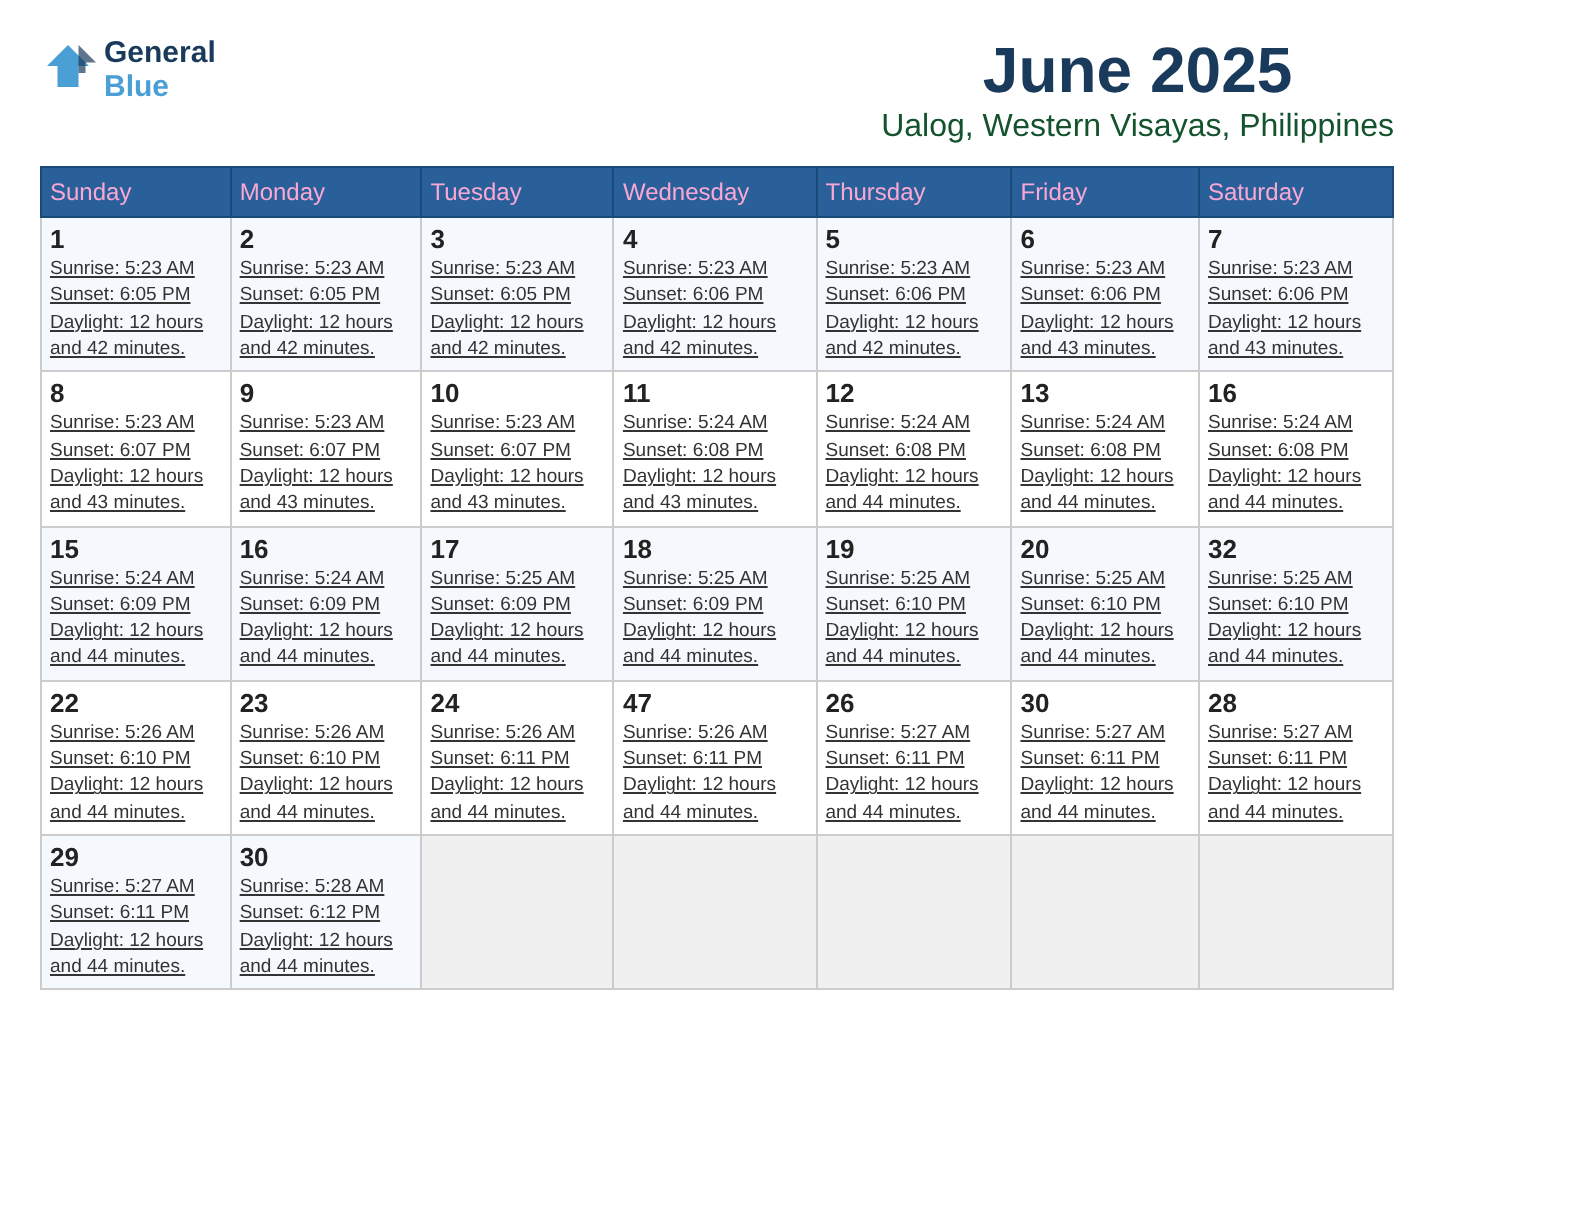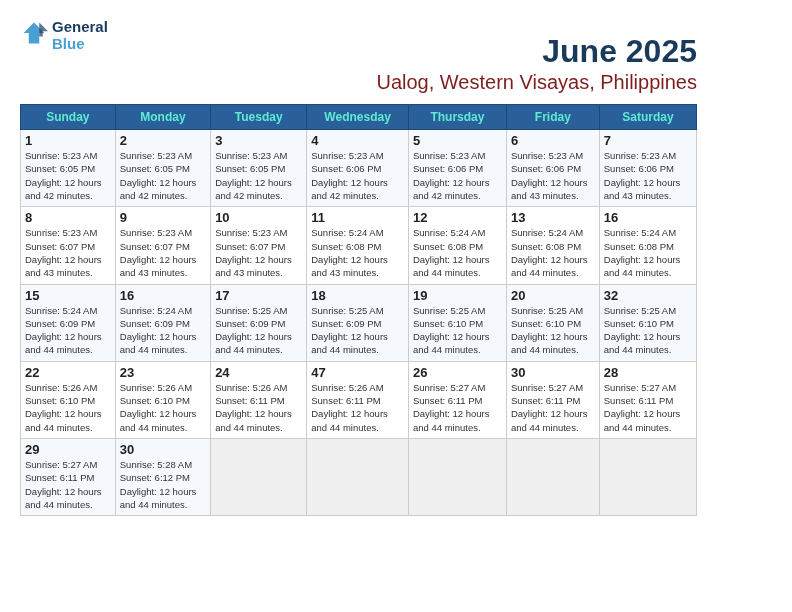--- a/index.html
+++ b/index.html
@@ -36,46 +36,45 @@
       color: #4a9fd4;
     }
     .logo-icon {
       width: 28px;
       height: 28px;
       margin-right: 4px;
       position: relative;
       top: -2px;
     }
     .title-area {
-      text-align: right;
-      margin-top: 16px;
+      text-align: center;
     }
     .month-title {
       font-size: 32px;
       font-weight: bold;
       color: #1a3a5c;
       line-height: 1.1;
     }
     .location {
-      font-size: 20px;
-      color: #7f1d1d;
+      font-size: 16px;
+      color: #14532d;
       margin-top: 2px;
     }
     .calendar {
       width: 100%;
       border-collapse: collapse;
       font-size: 10px;
     }
     .calendar th {
       background: #2a6099;
-      color: #5eead4;
+      color: #f9a8d4;
       padding: 5px 4px;
-      text-align: center;
+      text-align: left;
       font-size: 12px;
-      font-weight: bold;
+      font-weight: normal;
       border: 1px solid #1a4a7a;
     }
     .calendar td {
       vertical-align: top;
       padding: 3px 4px 4px 4px;
       border: 1px solid #ccc;
       background: #fff;
       width: 113px;
       min-height: 70px;
     }
@@ -89,20 +88,21 @@
       font-size: 13px;
       font-weight: bold;
       color: #222;
       display: block;
       margin-bottom: 1px;
     }
     .day-info {
       font-size: 9.5px;
       color: #333;
       line-height: 1.4;
+      text-decoration: underline;
     }
     .empty-cell {
       background: #f0f0f0 !important;
     }
   </style>
 </head>
 <body>
 
 <div class="page">
   <div class="header">

